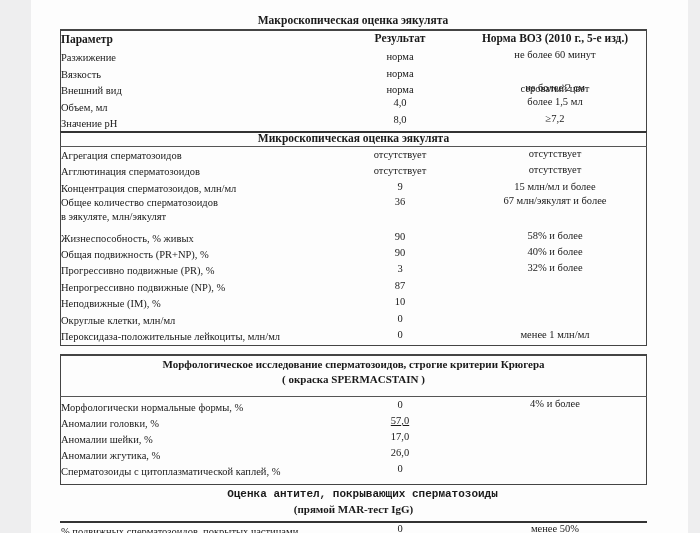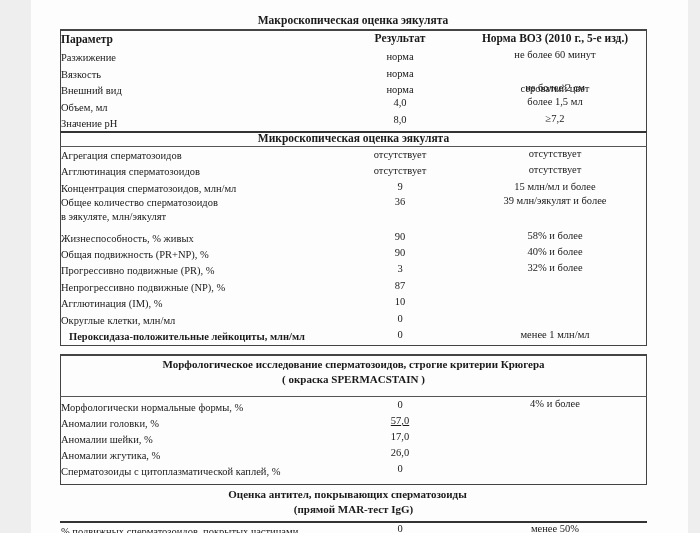--- a/index.html
+++ b/index.html
@@ -68,21 +68,21 @@
 </div>
 <div>
   <div class="abs cell" style="left:61px;top:183px;">Концентрация сперматозоидов, млн/мл</div>
   <div class="abs cell c" style="left:350px;width:100px;top:181px;">9</div>
   <div class="abs cell c" style="left:480px;width:150px;top:181px;">15 млн/мл и более</div>
 </div>
 <div>
   <div class="abs cell" style="left:61px;top:197px;">Общее количество сперматозоидов</div>
   <div class="abs cell" style="left:61px;top:211px;">в эякуляте, млн/эякулят</div>
   <div class="abs cell c" style="left:350px;width:100px;top:196px;">36</div>
-  <div class="abs cell c" style="left:480px;width:150px;top:195px;">39 млн/эякулят и более</div>
+  <div class="abs cell c" style="left:480px;width:150px;top:195px;">67 млн/эякулят и более</div>
 </div>
 <div>
   <div class="abs cell" style="left:61px;top:233px;">Жизнеспособность, % живых</div>
   <div class="abs cell c" style="left:350px;width:100px;top:231px;">90</div>
   <div class="abs cell c" style="left:480px;width:150px;top:230px;">58% и более</div>
 </div>
 <div>
   <div class="abs cell" style="left:61px;top:249px;">Общая подвижность (PR+NP), %</div>
   <div class="abs cell c" style="left:350px;width:100px;top:247px;">90</div>
   <div class="abs cell c" style="left:480px;width:150px;top:246px;">40% и более</div>
@@ -90,29 +90,29 @@
 <div>
   <div class="abs cell" style="left:61px;top:265px;">Прогрессивно подвижные (PR), %</div>
   <div class="abs cell c" style="left:350px;width:100px;top:263px;">3</div>
   <div class="abs cell c" style="left:480px;width:150px;top:262px;">32% и более</div>
 </div>
 <div>
   <div class="abs cell" style="left:61px;top:282px;">Непрогрессивно подвижные (NP), %</div>
   <div class="abs cell c" style="left:350px;width:100px;top:280px;">87</div>
 </div>
 <div>
-  <div class="abs cell" style="left:61px;top:298px;">Агглютинация (IM), %</div>
+  <div class="abs cell" style="left:61px;top:298px;">Неподвижные (IM), %</div>
   <div class="abs cell c" style="left:350px;width:100px;top:296px;">10</div>
 </div>
 <div>
   <div class="abs cell" style="left:61px;top:315px;">Округлые клетки, млн/мл</div>
   <div class="abs cell c" style="left:350px;width:100px;top:313px;">0</div>
 </div>
 <div>
-  <div class="abs cell" style="left:69px;top:331px;font-weight:bold;">Пероксидаза-положительные лейкоциты, млн/мл</div>
+  <div class="abs cell" style="left:61px;top:331px;">Пероксидаза-положительные лейкоциты, млн/мл</div>
   <div class="abs cell c" style="left:350px;width:100px;top:329px;">0</div>
   <div class="abs cell c" style="left:480px;width:150px;top:329px;">менее 1 млн/мл</div>
 </div>
 
 <div class="box" style="left:60px;top:354px;width:587px;height:131px;border-top:2px solid #444;"></div>
 <div class="hline thin" style="left:60px;width:587px;top:396px;"></div>
 <div class="abs title" style="left:60px;width:587px;top:358px;font-size:11px;">Морфологическое исследование сперматозоидов, строгие критерии Крюгера</div>
 <div class="abs title" style="left:60px;width:587px;top:373px;font-size:11px;text-align:center;">( окраска SPERMACSTAIN )</div>
 
 <div>
@@ -130,20 +130,20 @@
 </div>
 <div>
   <div class="abs cell" style="left:61px;top:450px;">Аномалии жгутика, %</div>
   <div class="abs cell c" style="left:350px;width:100px;top:447px;">26,0</div>
 </div>
 <div>
   <div class="abs cell" style="left:61px;top:466px;">Сперматозоиды с цитоплазматической каплей, %</div>
   <div class="abs cell c" style="left:350px;width:100px;top:463px;">0</div>
 </div>
 
-<div class="abs title" style="left:54px;width:587px;top:488px;font-size:11px;">Оценка антител, покрывающих сперматозоиды</div>
+<div class="abs title" style="left:69px;width:587px;top:488px;font-size:11px;font-family:Liberation Mono, monospace;">Оценка антител, покрывающих сперматозоиды</div>
 <div class="abs title" style="left:60px;width:587px;top:503px;font-size:11px;">(прямой MAR-тест IgG)</div>
 <div class="hline" style="left:60px;width:587px;top:521px;"></div>
 <div>
   <div class="abs cell" style="left:61px;top:526px;">% подвижных сперматозоидов, покрытых частицами</div>
   <div class="abs cell c" style="left:350px;width:100px;top:523px;">0</div>
   <div class="abs cell c" style="left:480px;width:150px;top:523px;">менее 50%</div>
 </div>
 
 </body></html>

